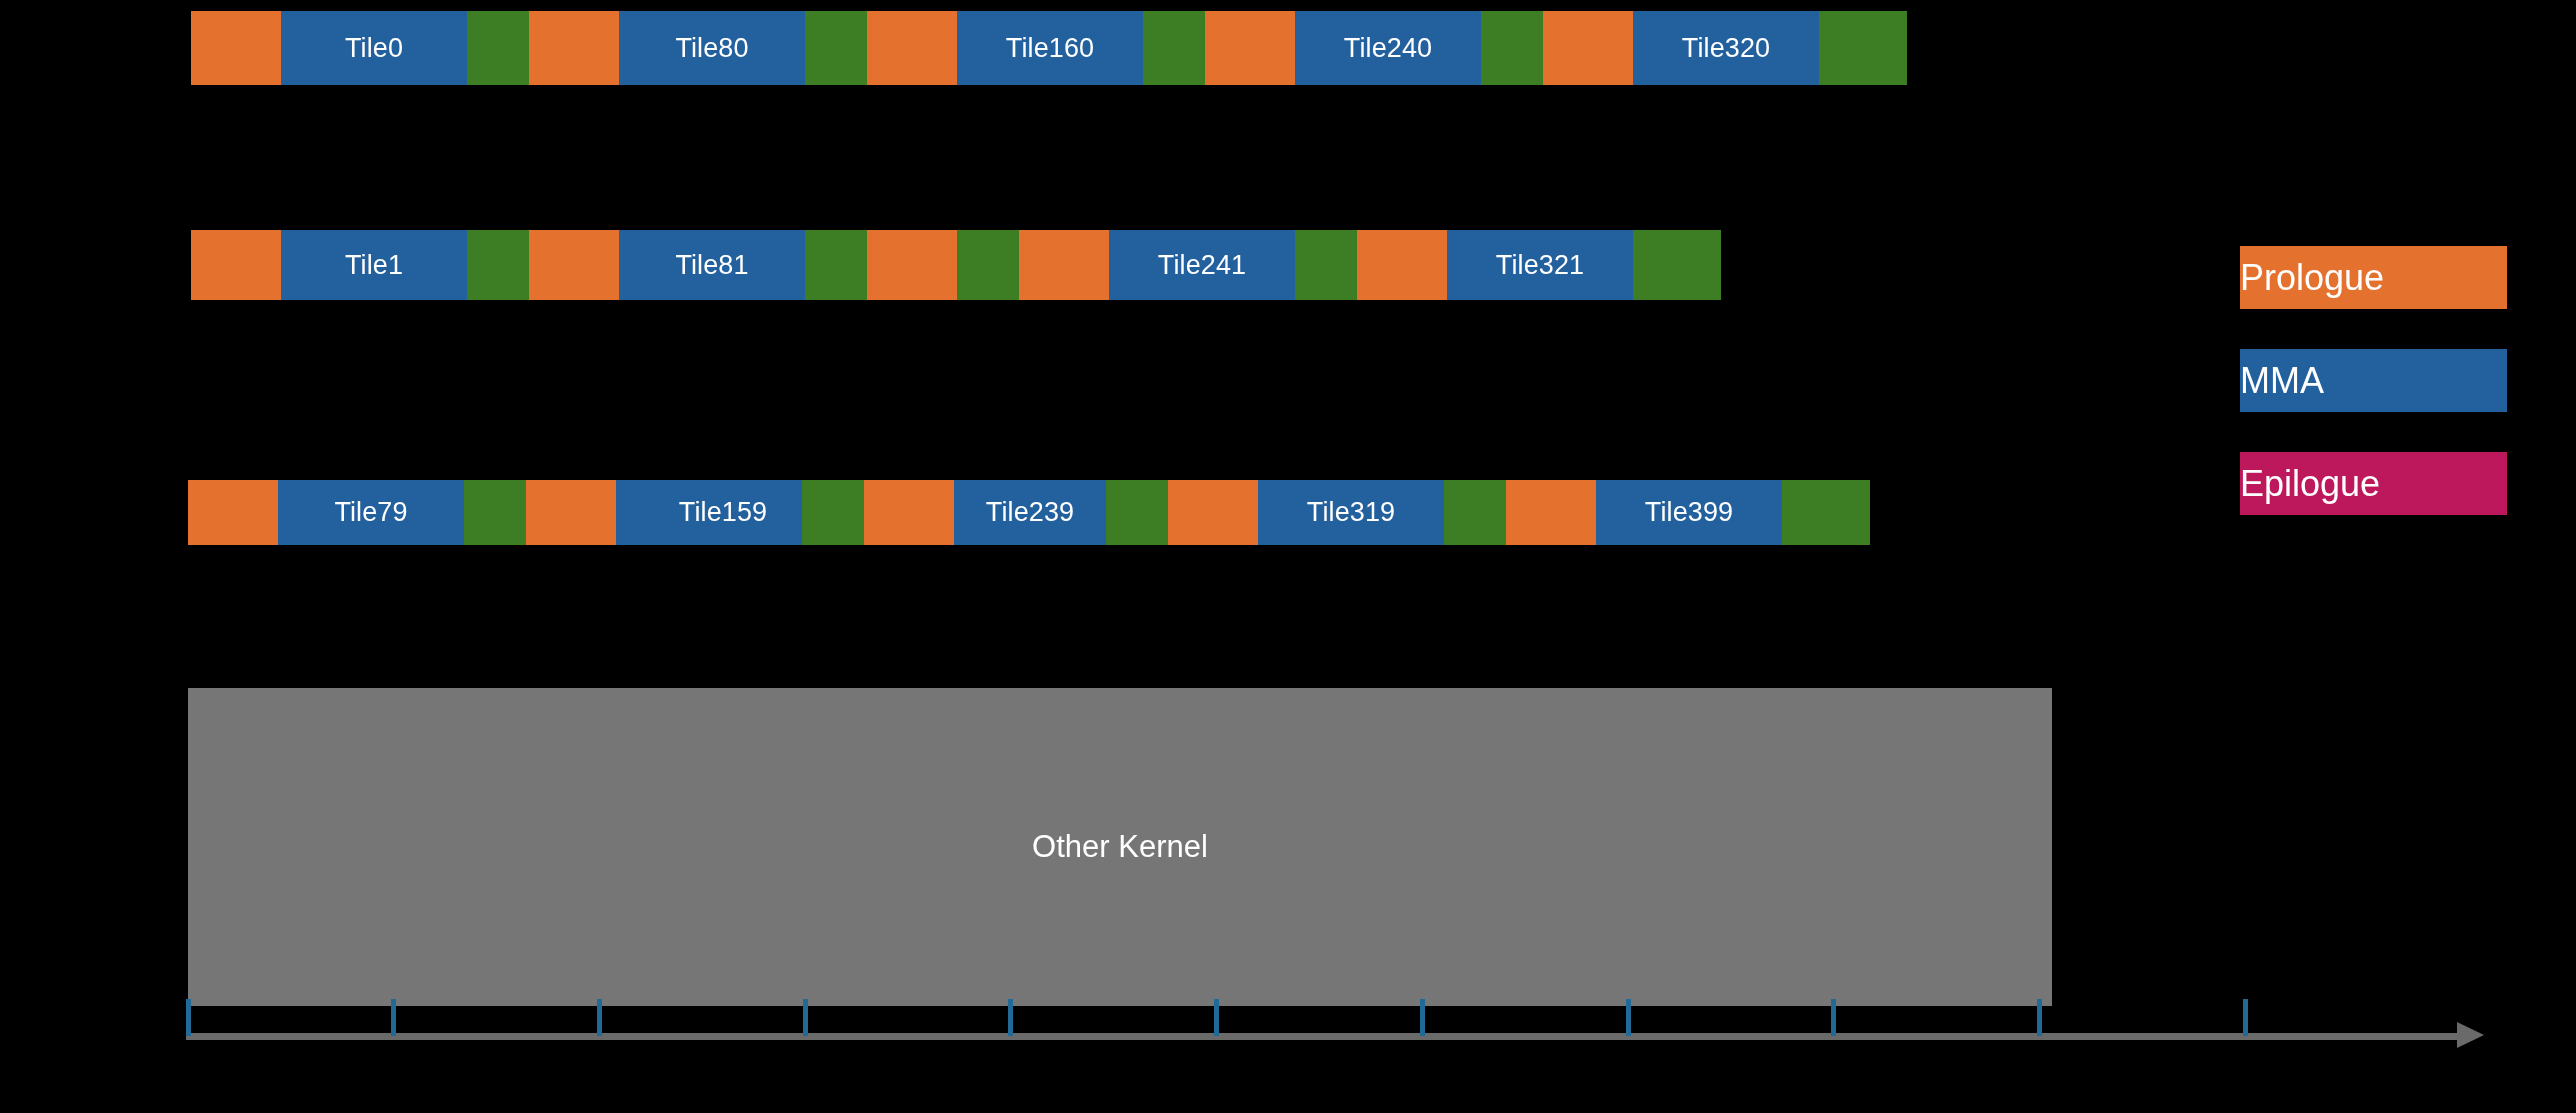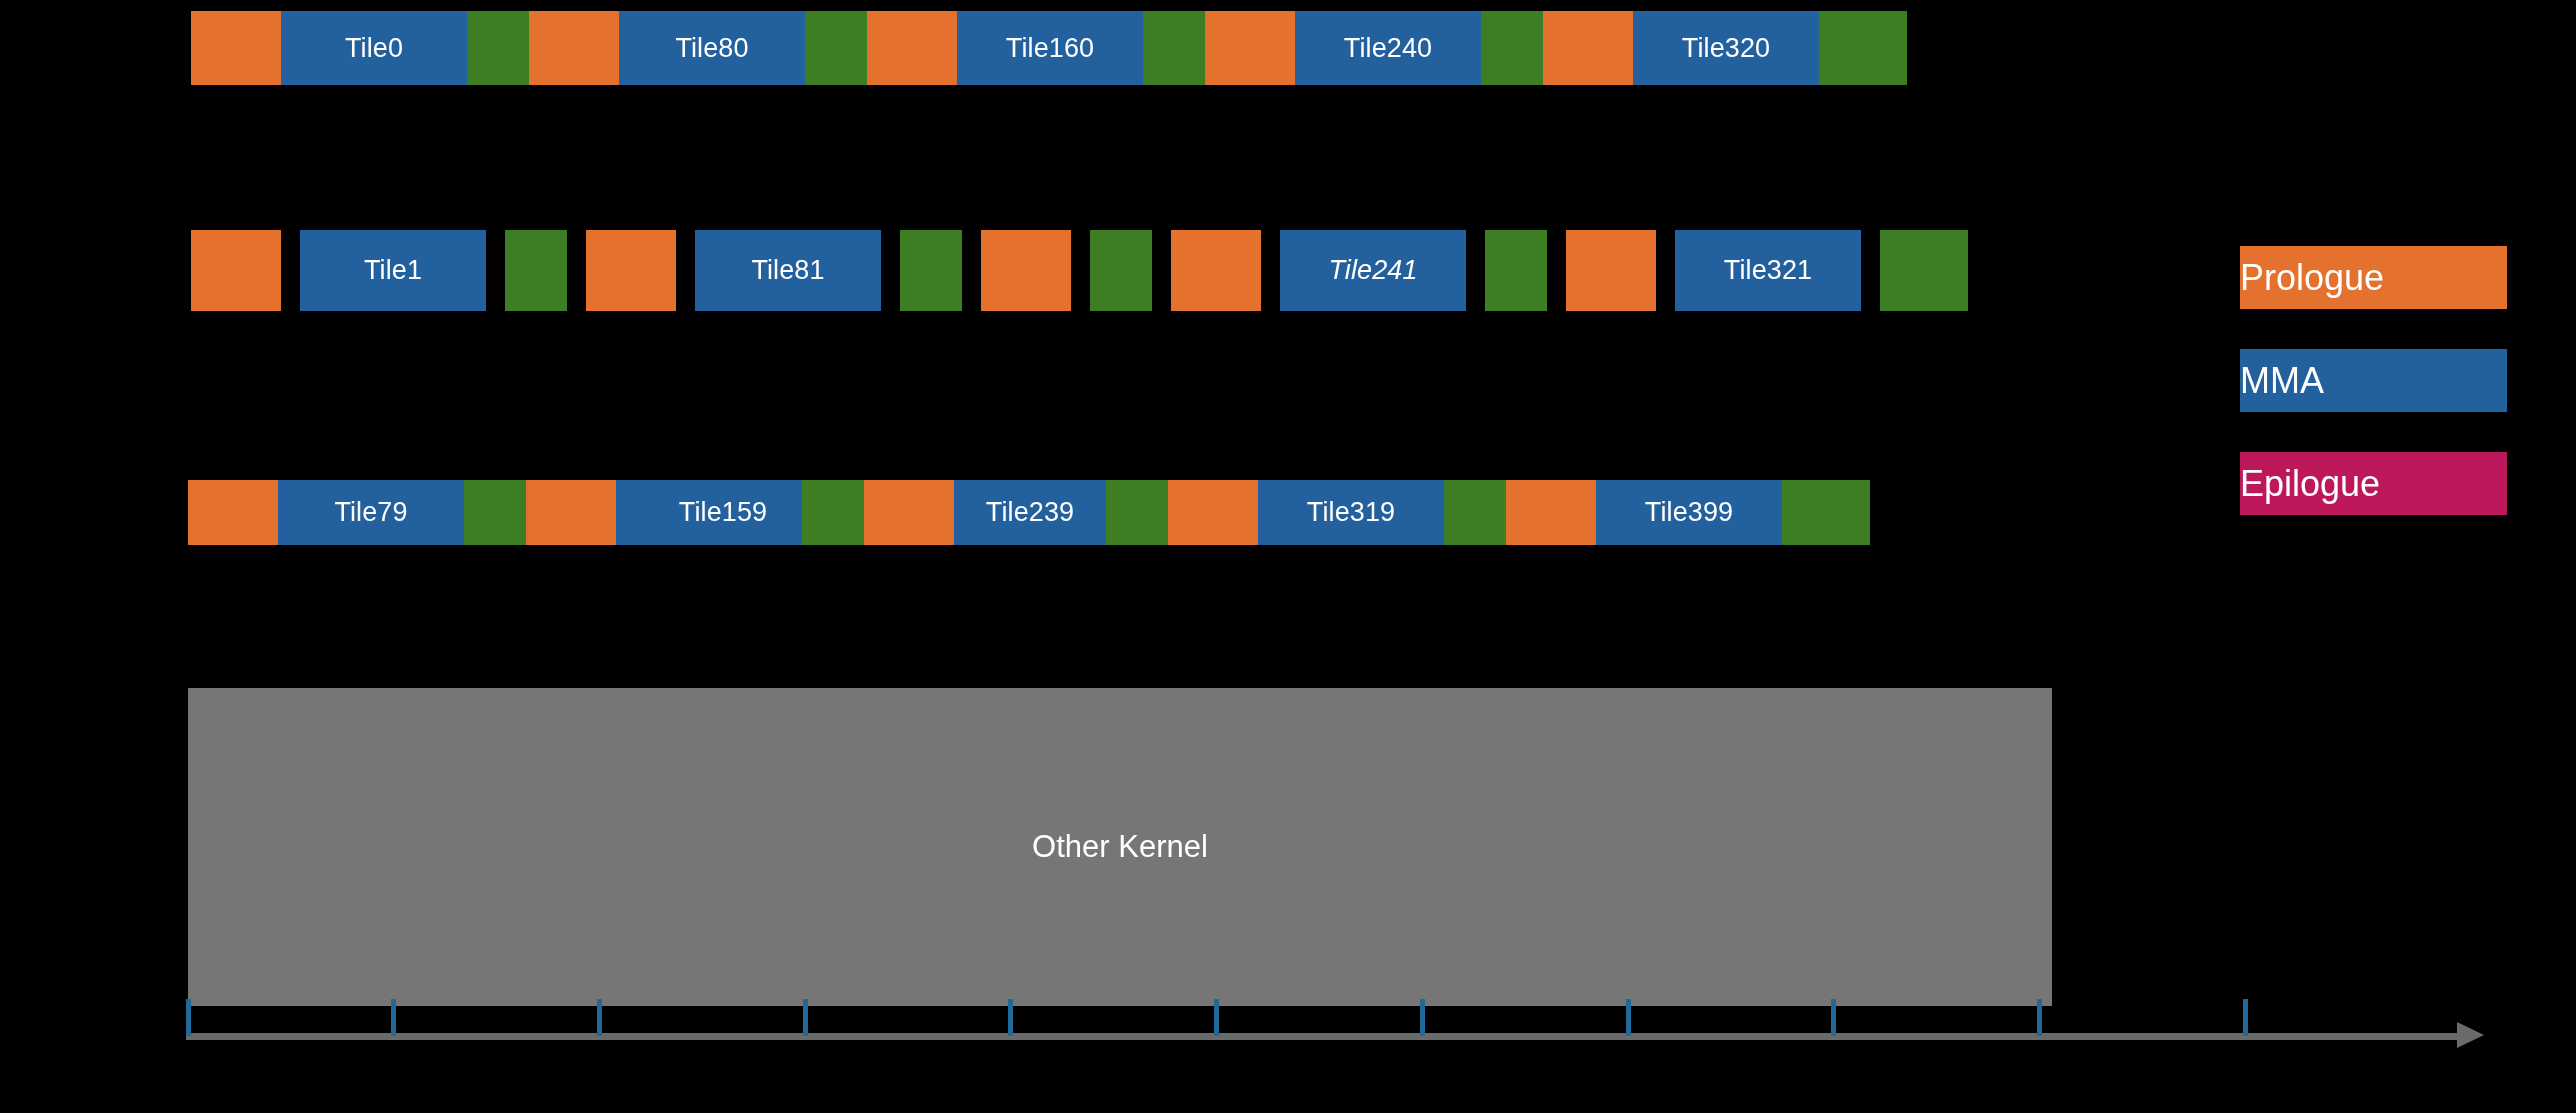--- a/index.html
+++ b/index.html
@@ -146,35 +146,35 @@
         <div class="seg seg-mma" style="width: 186px;">
           <span class="seg-label">Tile240</span>
         </div>
         <div class="seg seg-epilogue" style="width: 62px;"></div>
         <div class="seg seg-prologue" style="width: 90px;"></div>
         <div class="seg seg-mma" style="width: 186px;">
           <span class="seg-label">Tile320</span>
         </div>
         <div class="seg seg-epilogue" style="width: 88px;"></div>
       </div>
-      <div class="tile-row" style="left: 191px; top: 230px; height: 81px; gap: 19px;">
+      <div class="tile-row" style="left: 191px; top: 230px; height: 70px;">
         <div class="seg seg-prologue" style="width: 90px;"></div>
         <div class="seg seg-mma" style="width: 186px;">
           <span class="seg-label">Tile1</span>
         </div>
         <div class="seg seg-epilogue" style="width: 62px;"></div>
         <div class="seg seg-prologue" style="width: 90px;"></div>
         <div class="seg seg-mma" style="width: 186px;">
           <span class="seg-label">Tile81</span>
         </div>
         <div class="seg seg-epilogue" style="width: 62px;"></div>
         <div class="seg seg-prologue" style="width: 90px;"></div>
         <div class="seg seg-epilogue" style="width: 62px;"></div>
         <div class="seg seg-prologue" style="width: 90px;"></div>
-        <div class="seg seg-mma" style="width: 186px; font-style: italic;">
+        <div class="seg seg-mma" style="width: 186px;">
           <span class="seg-label">Tile241</span>
         </div>
         <div class="seg seg-epilogue" style="width: 62px;"></div>
         <div class="seg seg-prologue" style="width: 90px;"></div>
         <div class="seg seg-mma" style="width: 186px;">
           <span class="seg-label">Tile321</span>
         </div>
         <div class="seg seg-epilogue" style="width: 88px;"></div>
       </div>
       <div class="tile-row" style="left: 188px; top: 480px; height: 65px;">

